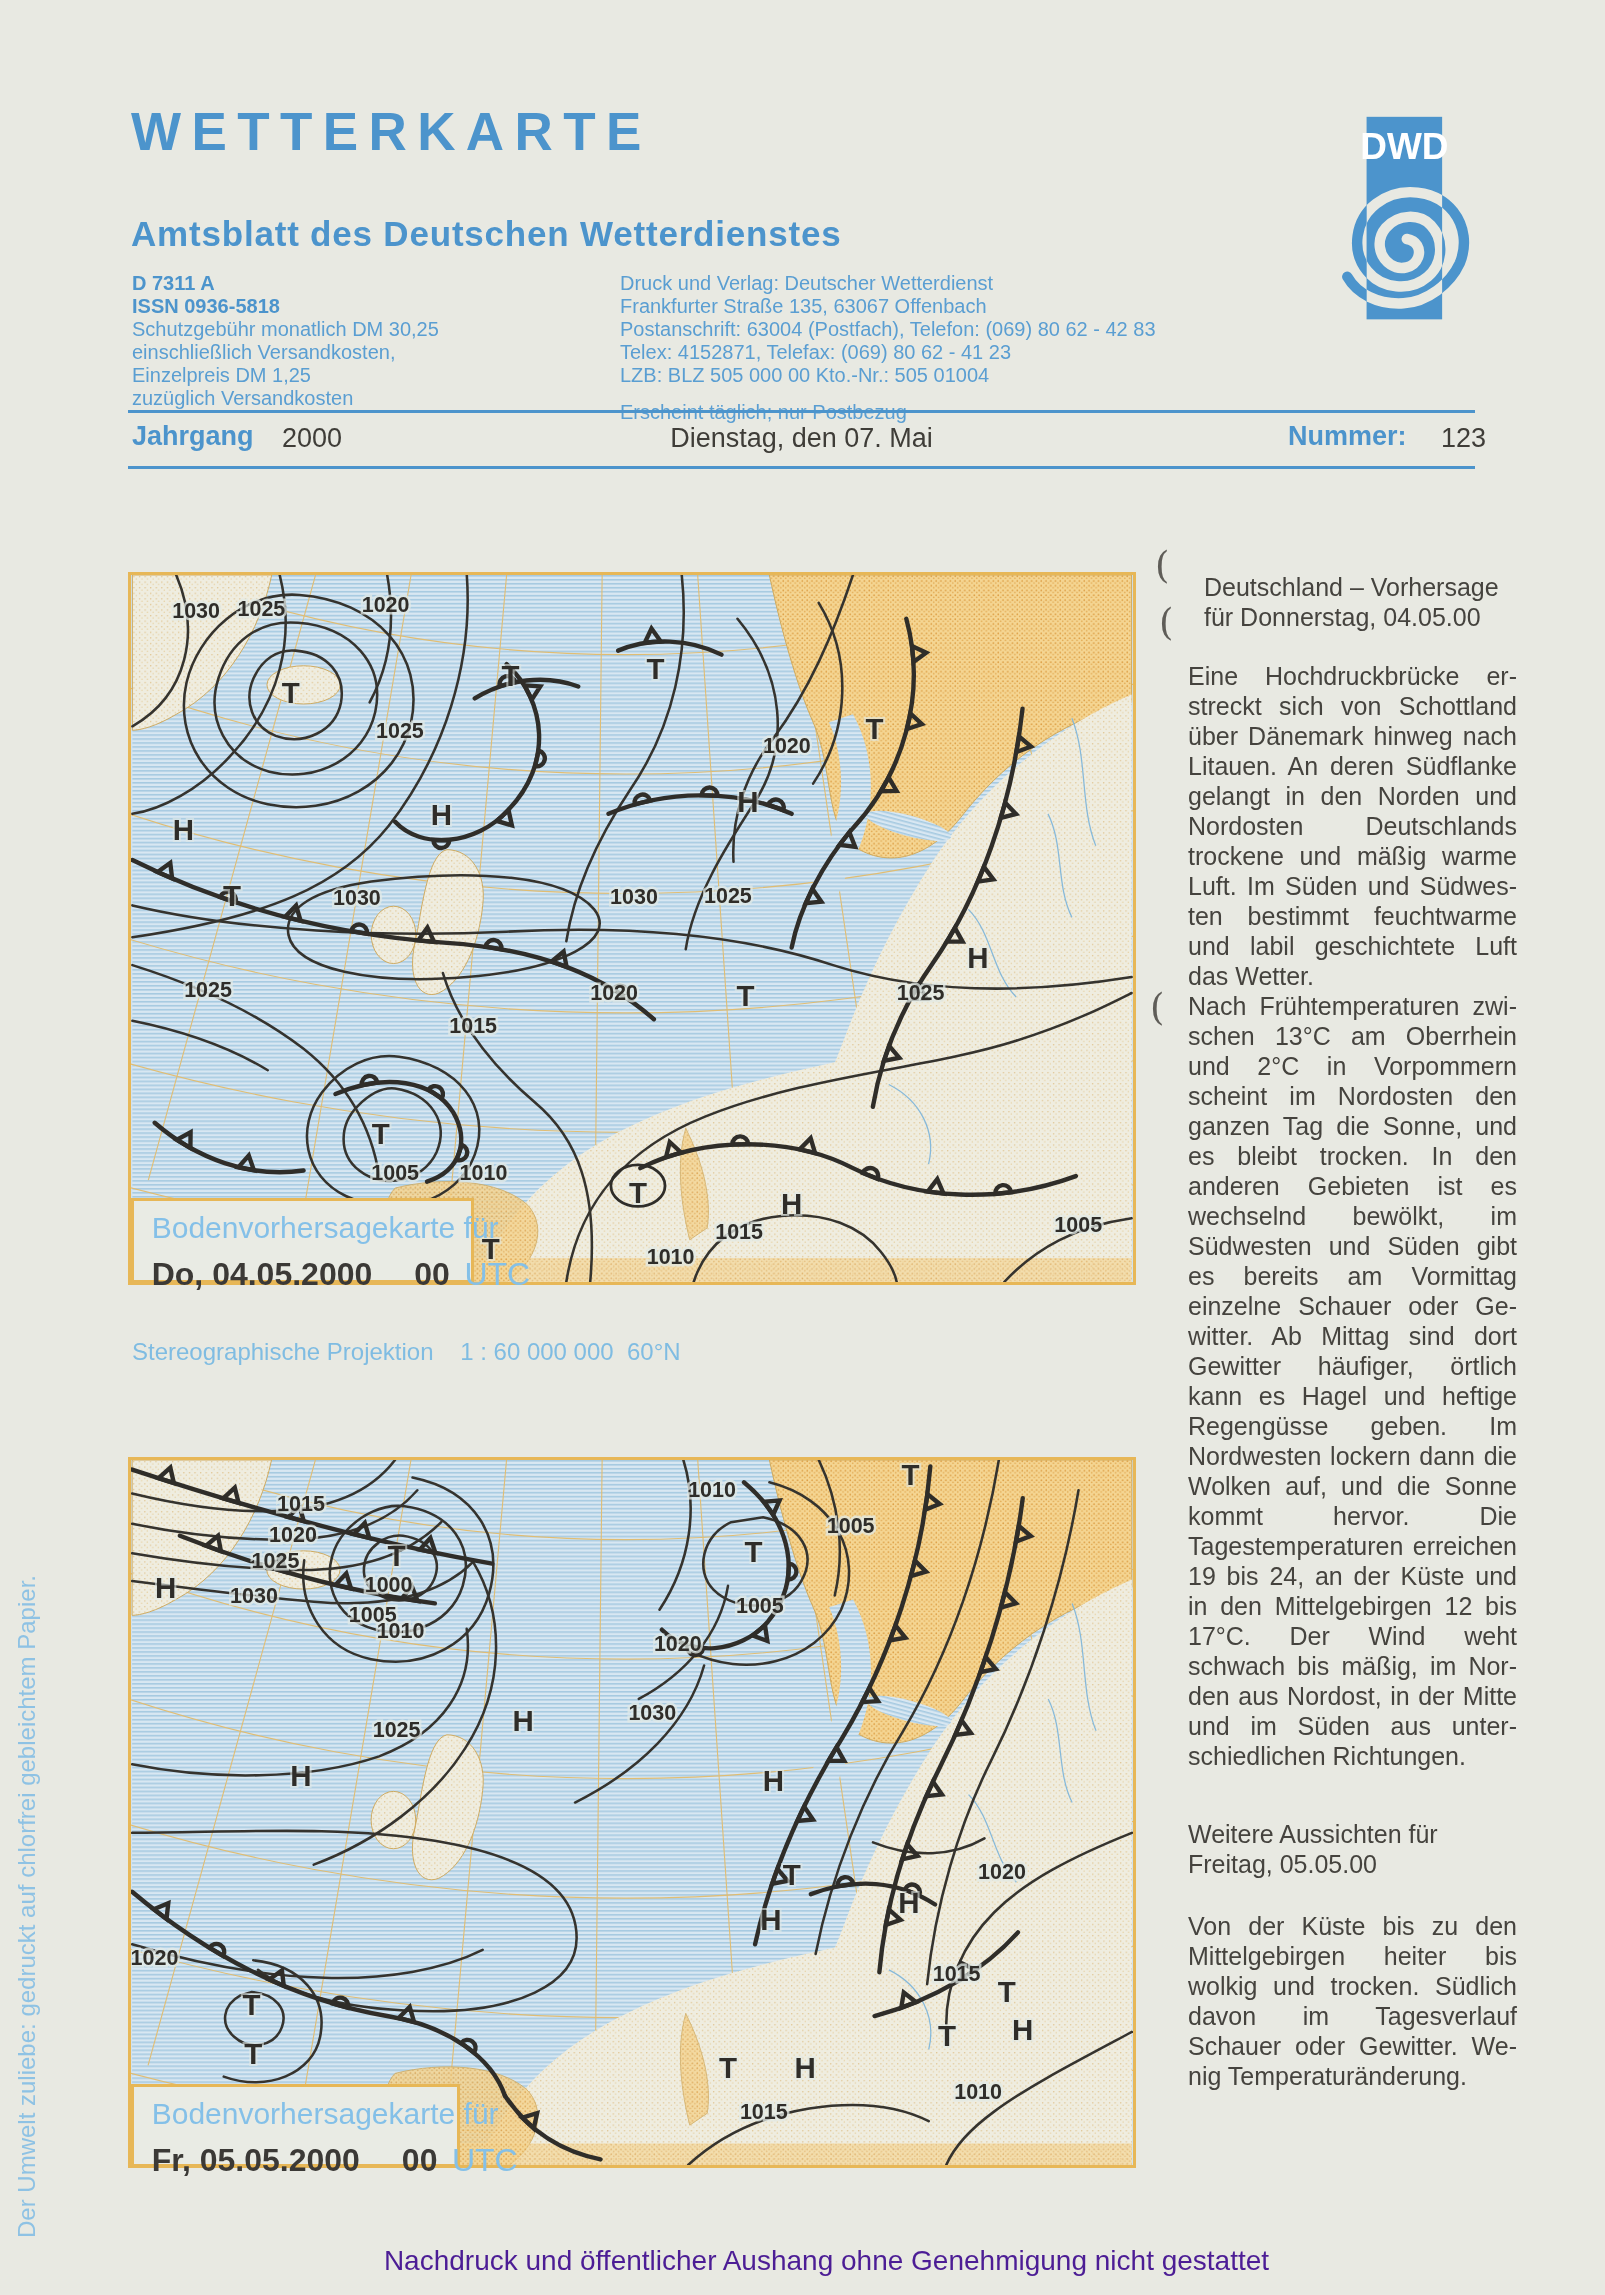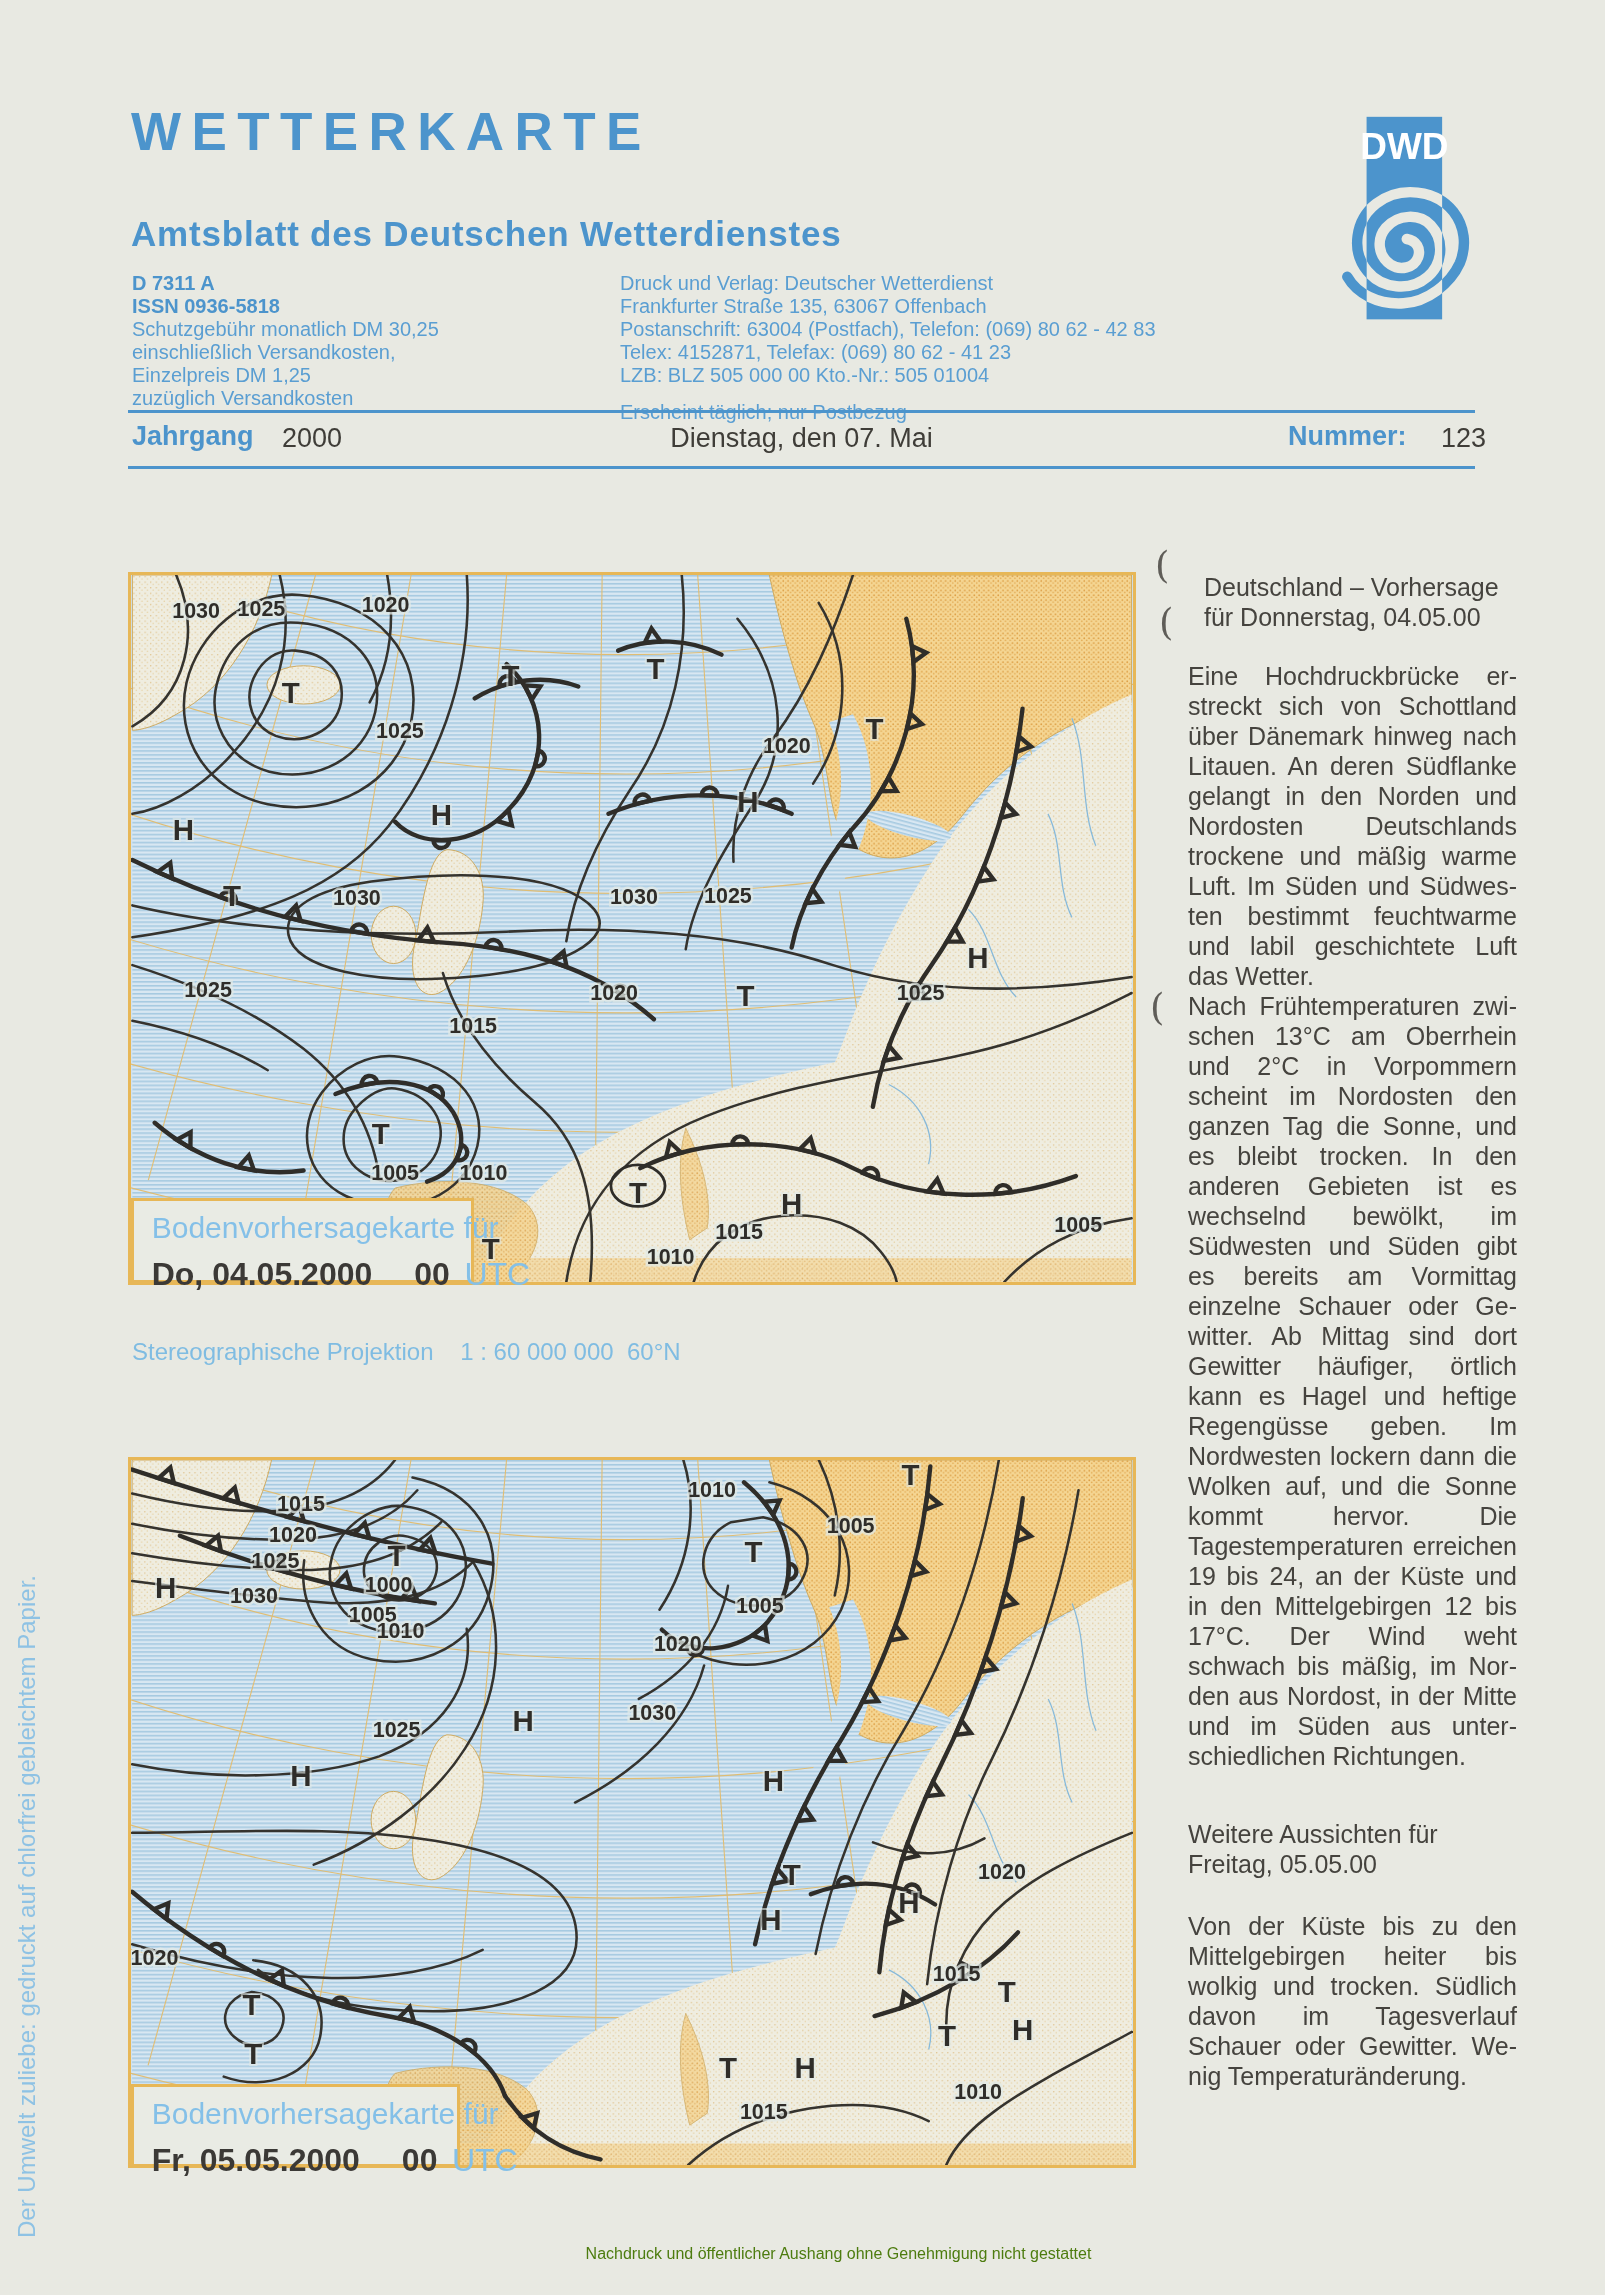--- a/index.html
+++ b/index.html
@@ -51,21 +51,21 @@
         text-align:justify;hyphens:manual;}
   .rcol .head{margin-bottom:29px;text-align:left;margin-left:16px;}
   .rcol p{margin:0;}
   .rcol .outhead{margin-top:48px;margin-bottom:32px;text-align:left;}
 
   .marginmark{position:absolute;font-size:37px;color:#5f5d58;font-family:"DejaVu Serif",serif;}
 
   
   .sidenote{left:13px;top:1487px;height:751px;font-size:24px;color:#8ec2e4;
             writing-mode:vertical-rl;transform:rotate(180deg);white-space:nowrap;}
-  .footer{left:140px;top:2245px;width:1397px;text-align:center;font-size:16px;color:#4d7c0f;}
+  .footer{left:128px;top:2245px;width:1397px;text-align:center;font-size:28px;color:#4c1d95;}
 </style>
 </head>
 <body>
 
 <div class="page">
 
   <svg width="0" height="0" style="position:absolute" aria-hidden="true">
     <defs>
       <pattern id="sea" width="6" height="5" patternUnits="userSpaceOnUse">
         <rect width="6" height="5" fill="#d8e7f2"></rect>

